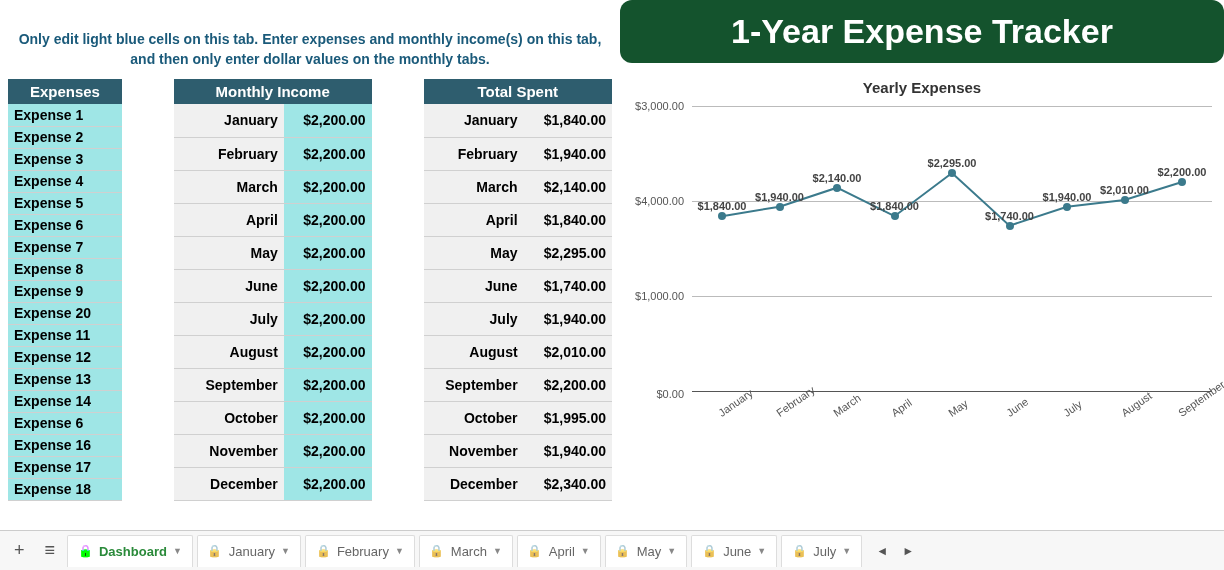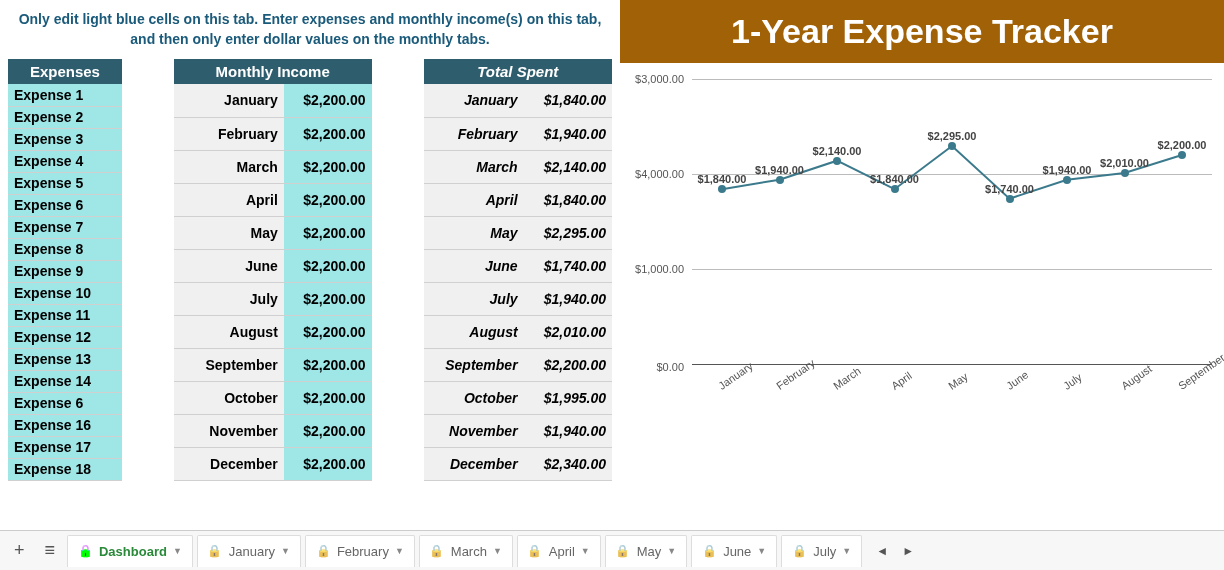--- a/index.html
+++ b/index.html
@@ -1,33 +1,33 @@
 <!DOCTYPE html>
 <html><head>
 <meta charset="utf-8">
 <style>
 * { box-sizing: border-box; margin: 0; padding: 0; }
 body { font-family: Arial, sans-serif; background: #fff; width: 1224px; height: 570px; overflow: hidden; position: relative; }
 .main { display: flex; height: 529px; }
-.left { width: 620px; padding: 6px 4px 0 4px; }
+.left { width: 620px; padding: 6px 4px 0 4px; margin-top: 20px; }
 .right { flex: 1; }
 .instruction { color: #1a5a7a; font-weight: bold; font-size: 14px; text-align: center; padding: 4px 10px 10px; line-height: 1.4; }
 .tables { display: flex; gap: 52px; padding: 0 4px; }
 .table { border-collapse: collapse; }
 .table th { background: #2e5d6e; color: #fff; font-weight: bold; font-size: 15px; padding: 4px 8px; text-align: center; }
 .table td { padding: 2px 6px; font-size: 14px; border-bottom: 1px solid #d0d0d0; height: 22px; }
 .expenses-table { width: 122px; }
 .expenses-table td { background: #9fe6e6; font-weight: bold; white-space: nowrap; }
 .income-table { width: 212px; }
 .income-table td:first-child { background: #f0f0f0; text-align: right; font-weight: bold; width: 110px; }
 .income-table td:last-child { background: #9fe6e6; text-align: right; font-weight: bold; }
-.spent-table { width: 202px; font-style: italic; }
+.spent-table { width: 202px; }
 .spent-table td:first-child { background: #f0f0f0; text-align: right; font-weight: bold; width: 100px; }
 .spent-table td:last-child { background: #f0f0f0; text-align: right; font-weight: bold; }
-.title-bar { background: #a16207; color: #fff; font-size: 34px; font-weight: bold; text-align: center; padding: 12px 0; }
+.title-bar { background: #14532d; color: #fff; font-size: 34px; font-weight: bold; text-align: center; padding: 12px 0; border-radius: 12px; }
 .chart-area { padding: 16px 12px 0 12px; position: relative; }
 .chart-title { text-align: center; font-weight: bold; font-size: 15px; color: #333; margin-bottom: 10px; }
 .chart { position: relative; height: 340px; margin-left: 60px; }
 .ylabel { position: absolute; right: 100%; font-size: 11px; color: #555; transform: translateY(-50%); padding-right: 8px; white-space: nowrap; }
 .gridline { position: absolute; left: 0; right: 0; border-top: 1px solid #bbb; }
 .xlabel { position: absolute; font-size: 11px; color: #555; transform: rotate(-35deg); transform-origin: left top; white-space: nowrap; }
 .point { position: absolute; width: 8px; height: 8px; background: #3b7a8c; border-radius: 50%; transform: translate(-50%, -50%); }
 .dlabel { position: absolute; font-size: 11px; color: #444; font-weight: bold; transform: translate(-50%, -130%); white-space: nowrap; }
 svg.lines { position: absolute; left: 0; top: 0; width: 100%; height: 100%; overflow: visible; }
 .tabs-bar { position: absolute; bottom: 0; left: 0; right: 0; height: 40px; border-top: 1px solid #ccc; background: #f7f7f7; display: flex; align-items: center; padding: 0 6px; gap: 4px; }
@@ -75,21 +75,21 @@
             <tr>
               <td>Expense 7</td>
             </tr>
             <tr>
               <td>Expense 8</td>
             </tr>
             <tr>
               <td>Expense 9</td>
             </tr>
             <tr>
-              <td>Expense 10</td>
+              <td>Expense 20</td>
             </tr>
             <tr>
               <td>Expense 11</td>
             </tr>
             <tr>
               <td>Expense 12</td>
             </tr>
             <tr>
               <td>Expense 13</td>
             </tr>
@@ -222,20 +222,21 @@
               <td>December</td>
               <td>$2,340.00</td>
             </tr>
           </tbody>
       </table>
     </div>
   </div>
   <div class="right">
     <div class="title-bar">1-Year Expense Tracker</div>
     <div class="chart-area">
+      <div class="chart-title">Yearly Expenses</div>
       <div class="chart" id="chart">
           <div class="gridline" style="top: 285px; border-top-color: rgb(85, 85, 85);"></div>
           <div class="ylabel" style="top: 288px;">$0.00</div>
           <div class="gridline" style="top: 190px;"></div>
           <div class="ylabel" style="top: 190px; text-align: center;">$1,000.00</div>
           <div class="gridline" style="top: 95px;"></div>
           <div class="ylabel" style="top: 95px;">$4,000.00</div>
           <div class="gridline" style="top: 0px;"></div>
           <div class="ylabel" style="top: 0px;">$3,000.00</div>
           <svg class="lines" width="520" height="285">

